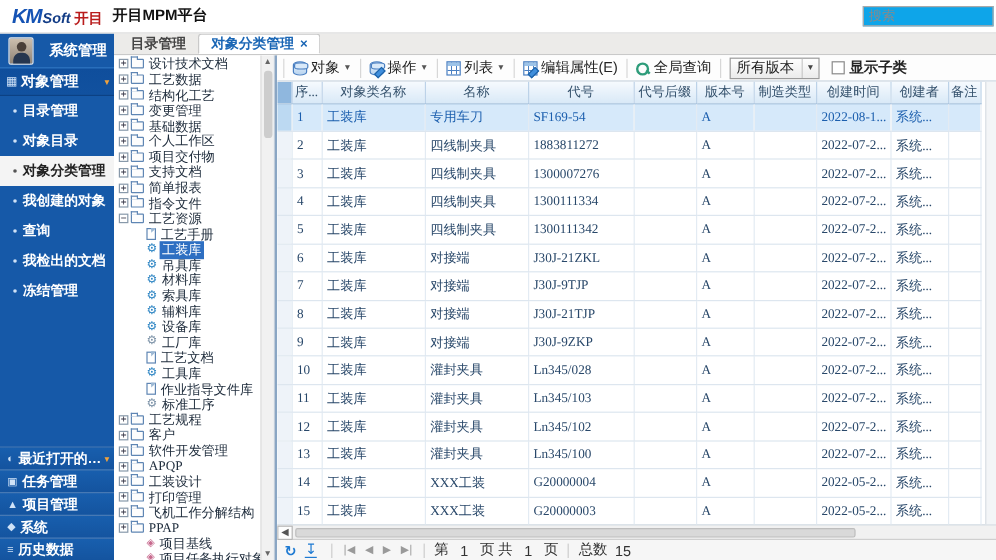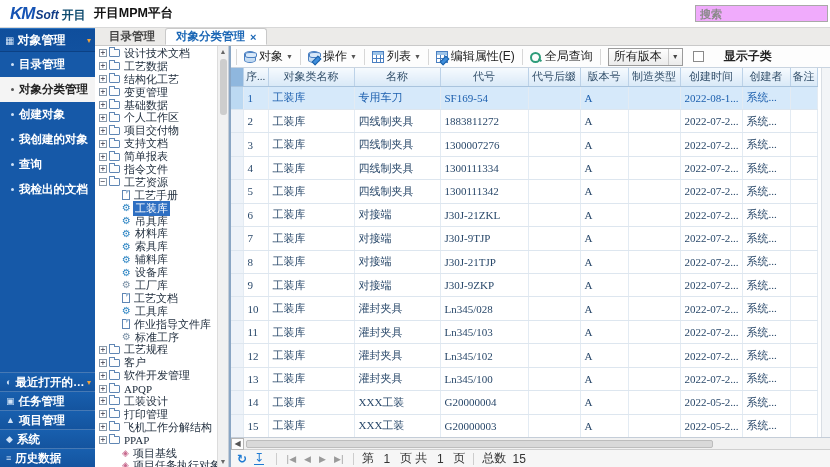--- a/index.html
+++ b/index.html
@@ -5,23 +5,23 @@
   * { margin:0; padding:0; box-sizing:border-box; }
   html,body { width:830px; height:467px; overflow:hidden; background:#fff;
     font-family:"Liberation Sans","DejaVu Sans",sans-serif; }
   .screen { width:830px; height:467px; display:flex; flex-direction:column; overflow:hidden; background:#fff; }
 
   
   .topbar { height:28px; flex:0 0 28px; display:flex; align-items:center; background:#fff; border-bottom:1px solid #d8d8d8; padding:0 2px 0 10px; }
   .logo { display:flex; align-items:baseline; margin-right:8px; white-space:nowrap; }
   .logo-km { font-style:italic; font-weight:bold; font-size:17px; color:#1553b4; letter-spacing:-1px; }
   .logo-soft { font-style:italic; font-weight:bold; font-size:12px; color:#123c86; margin-left:1px; }
-  .logo-cn { font-weight:bold; font-size:12px; color:#0c4a6e; margin-left:3px; }
+  .logo-cn { font-weight:bold; font-size:12px; color:#b91c1c; margin-left:3px; }
   .app-title { font-weight:bold; font-size:12.5px; color:#111; }
-  .search { margin-left:auto; width:133px; height:17px; border:1px solid #a9a9a9; font-size:11px; padding:0 4px; color:#333; background:#f0abfc;font-weight:bold; }
+  .search { margin-left:auto; width:109px; height:17px; border:1px solid #a9a9a9; font-size:11px; padding:0 4px; color:#333; background:#0ea5e9; }
   .search::placeholder { color:#8a8a8a; }
 
   .main-row { flex:1; display:flex; overflow:hidden; }
 
   
   .sidebar { width:95px; flex:0 0 95px; background:#1659a8; display:flex; flex-direction:column; overflow:hidden; color:#fff; }
   .user-row { height:28px; flex:0 0 28px; display:flex; align-items:center; padding:2px 6px 2px 7px; }
   .avatar { width:21px; height:23px; background:linear-gradient(#cdbfae,#8d8276); border:1px solid #e8e8e8; border-radius:2px; position:relative; overflow:hidden; }
   .avatar::before { content:""; position:absolute; left:6px; top:3px; width:8px; height:8px; border-radius:50%; background:#4a3f38; }
   .avatar::after { content:""; position:absolute; left:3px; top:12px; width:14px; height:10px; border-radius:6px 6px 0 0; background:#26364f; }
@@ -84,21 +84,21 @@
     background-image:linear-gradient(#9cc3e8 0 3px, transparent 3px),
       linear-gradient(90deg, transparent 0 3px, #4a7fc1 3px 4px, transparent 4px 7px, #4a7fc1 7px 8px, transparent 8px),
       linear-gradient(transparent 0 6px, #4a7fc1 6px 7px, transparent 7px); }
   .i-mag { width:12px; height:12px; }
   .i-mag::before { content:""; position:absolute; left:0; top:1px; width:7px; height:7px; border:2px solid #2e9c7a; border-radius:50%; }
   .i-mag::after { content:""; position:absolute; left:8px; top:8px; width:4px; height:2px; background:#2e9c7a; transform:rotate(45deg); }
   .combo { display:flex; align-items:center; height:18px; border:1px solid #9b9b9b; background:linear-gradient(#fefefe,#ebebeb); font-size:12px; color:#222; padding-left:5px; margin:0 4px; cursor:pointer; }
   .combo-arrow { width:14px; height:100%; display:flex; align-items:center; justify-content:center; font-size:7px; color:#444; margin-left:6px; border-left:1px solid #c9c9c9; }
   .chk-wrap { display:flex; align-items:center; margin-left:6px; cursor:pointer; }
   .chk { width:11px; height:11px; border:1px solid #8a8a8a; background:#fff; margin-right:4px; }
-  .chk-label { font-size:12px; font-weight:bold; color:#222;margin-left:16px; }
+  .chk-label { font-size:12px; font-weight:bold; color:#222; }
 
   
   .grid { flex:1; display:flex; overflow:hidden; border-bottom:1px solid #c4cdd8; }
   .grid-table-wrap { flex:1; overflow:hidden; }
   table { border-collapse:collapse; table-layout:fixed; width:586px; font-family:"Liberation Serif","DejaVu Serif",serif; }
   th { height:18px; background:linear-gradient(#f6fafe,#d9e9f7); border-right:1px solid #bcd2e8; border-bottom:1px solid #a9c4de; font-size:11px; font-weight:normal; color:#33506b; white-space:nowrap; overflow:hidden; text-align:center; }
   th.selcol { background:#8fb7de; }
   td { height:23.45px; border-right:1px solid #e3ebf3; border-bottom:1px solid #dde6ef; font-size:11px; color:#29486a; white-space:nowrap; overflow:hidden; padding:0 4px; }
   td.selcol { background:#eef3f9; padding:0; }
   tr.selected td { background:#d6e9fa; color:#1c5fae; }
@@ -128,49 +128,57 @@
       <span class="logo-km">KM</span>
       <span class="logo-soft">Soft</span>
       <span class="logo-cn">开目</span>
     </div>
     <div class="app-title">开目MPM平台</div>
     <input class="search" type="text" placeholder="搜索" style="">
   </div>
 
   <div class="main-row">
     <aside class="sidebar">
+      <div class="user-row">
+        <div class="avatar"></div>
+        <div class="user-name">系统管理</div>
+      </div>
       <div class="side-section-header">
         <span class="sh-icon">▦</span>
         <span>对象管理</span>
         <span class="sh-arrow">▾</span>
       </div>
       <div class="side-items" id="side-items">
           <div class="side-item">
             <span class="dot"></span>
             <span>目录管理</span>
           </div>
+          <div class="side-item">
+            <span class="dot"></span>
+            <span>对象目录</span>
+          </div>
           <div class="side-item sel">
             <span class="dot"></span>
             <span>对象分类管理</span>
           </div>
           <div class="side-item">
             <span class="dot"></span>
-            <span>创建对象</span>
-          </div>
-          <div class="side-item">
-            <span class="dot"></span>
             <span>我创建的对象</span>
           </div>
           <div class="side-item">
             <span class="dot"></span>
             <span>查询</span>
           </div>
           <div class="side-item">
             <span class="dot"></span>
             <span>我检出的文档</span>
+          </div>
+          <div class="side-item">
+            <span class="dot"></span>
+            <span>冻结管理</span>
           </div>
         </div>
       <div class="side-fill"></div>
       <div id="side-bottom">
           <div class="side-bottom-item">
             <span class="sb-icon">◐</span>
             <span>最近打开的…</span>
             <span class="sb-arrow">▾</span>
           </div>
           <div class="side-bottom-item">

